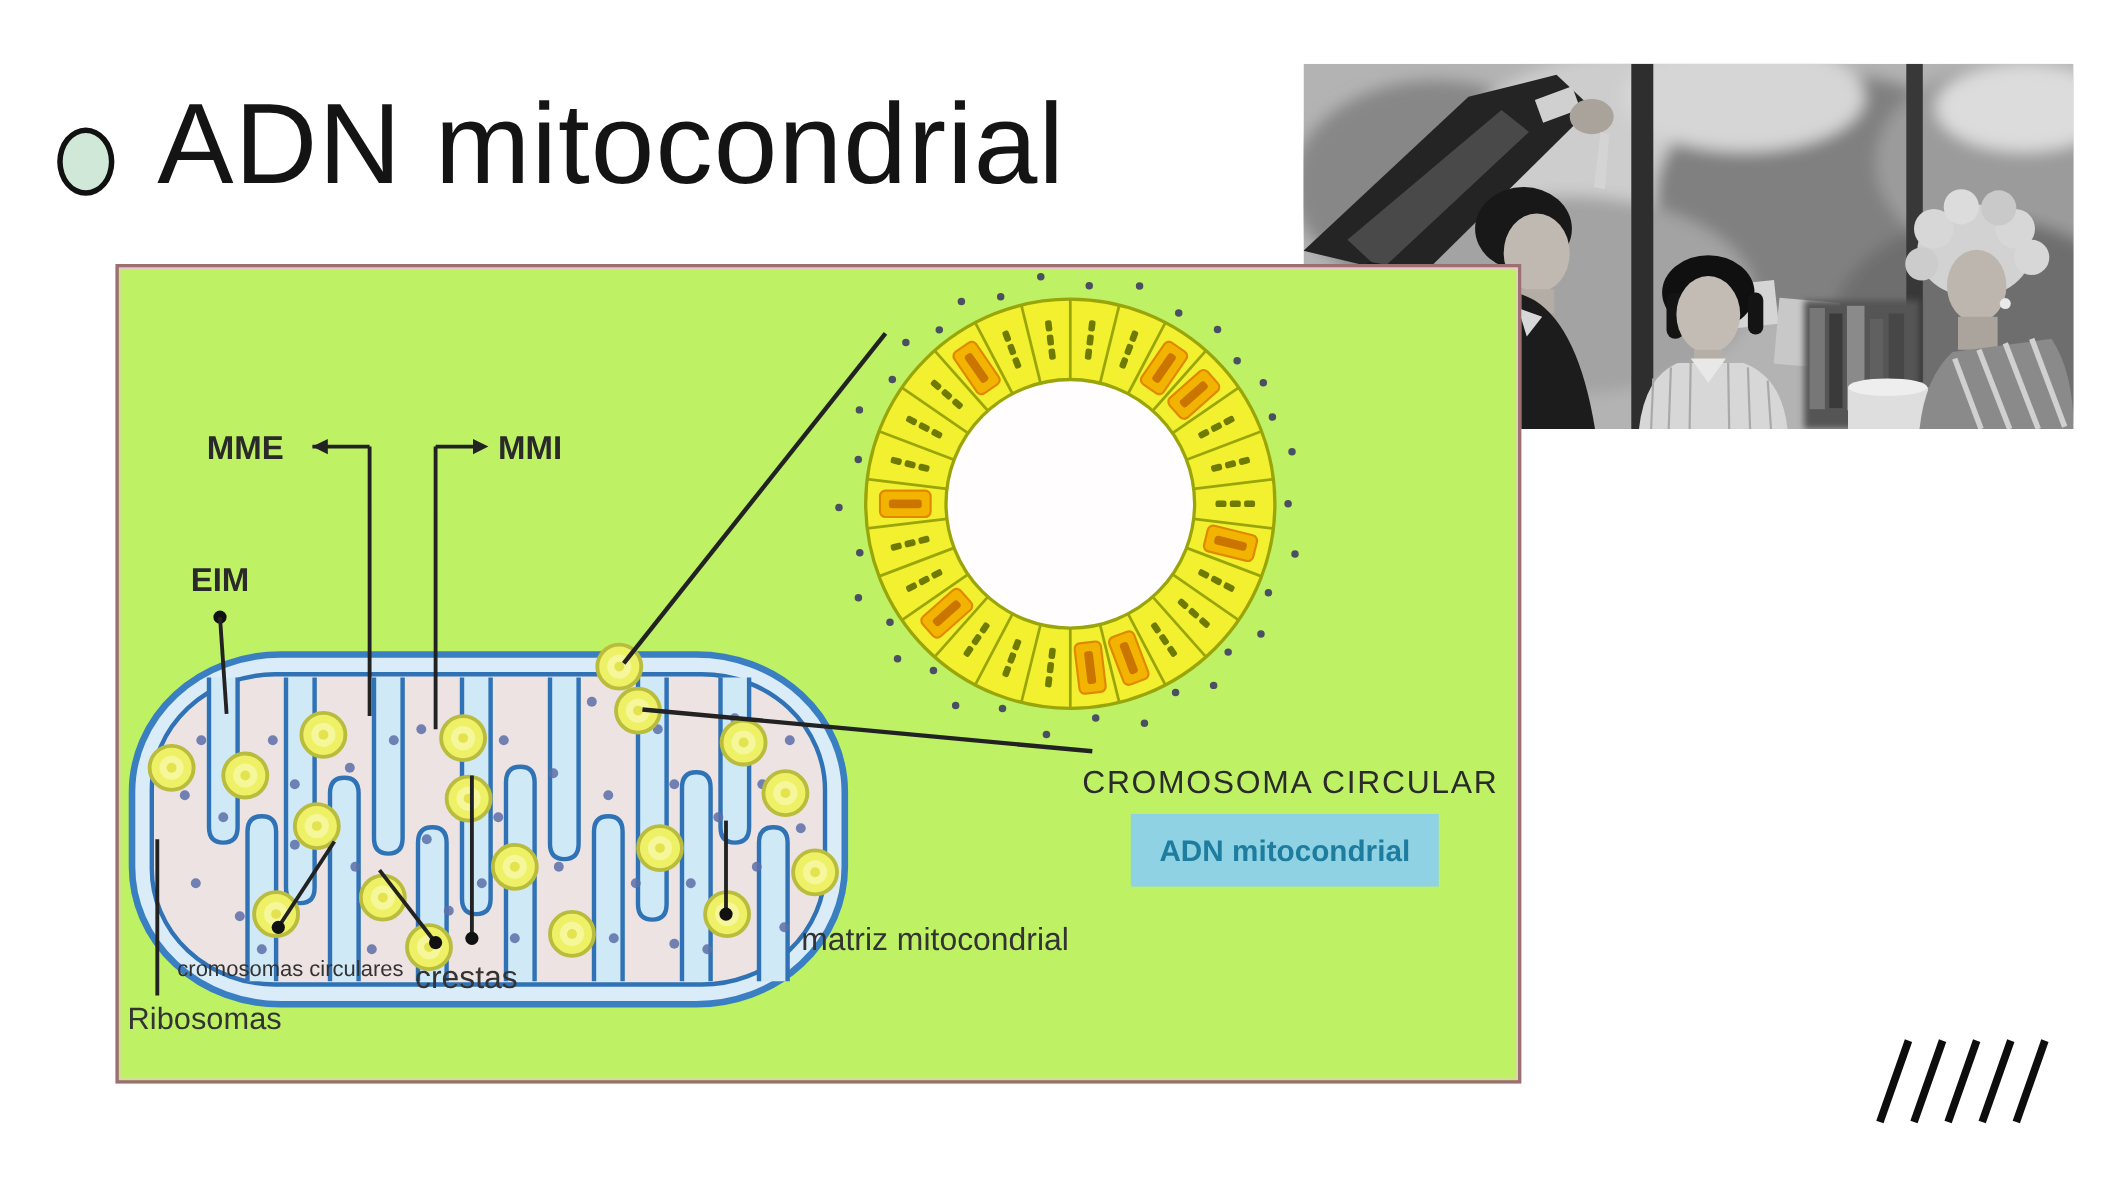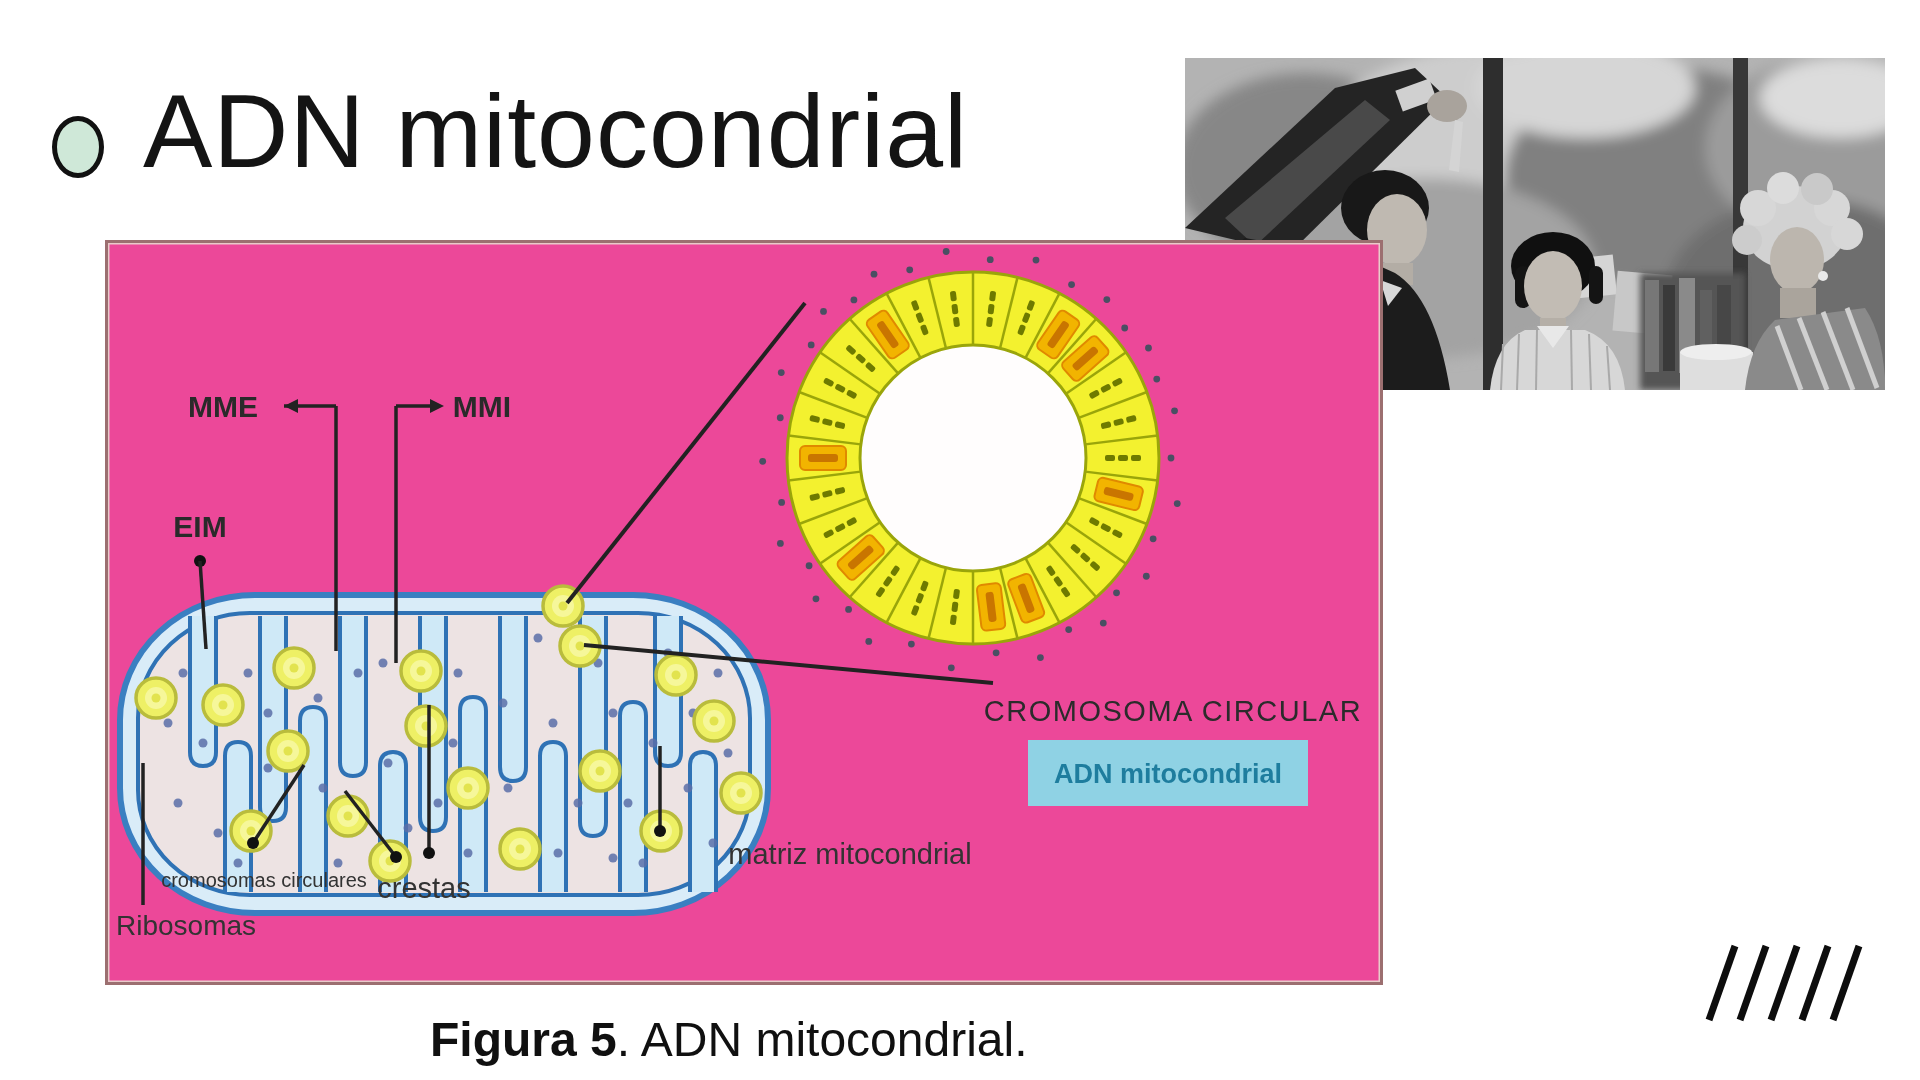--- a/index.html
+++ b/index.html
@@ -20,21 +20,21 @@
   
   .photo-caption{
     position:absolute;right:10px;top:10px;font-size:31px;color:#1c1c1c;letter-spacing:.3px;
   }
   .photo{position:absolute;left:1185px;top:58px;width:700px;height:332px;}
   .photo svg{display:block;width:100%;height:100%;}
   
   .figure-box{
     position:absolute;left:105px;top:240px;width:1278px;height:745px;margin:0;
     border:3px solid #9c6f70;box-shadow:inset 0 0 0 1.5px #e9caca;
-    background:#ec4899;box-sizing:border-box;
+    background:#bef264;box-sizing:border-box;
   }
   .figure-box svg{display:block;width:100%;height:100%;}
   .figure-caption{
     position:absolute;left:430px;top:1012px;font-size:48px;color:#101010;
   }
   .figure-caption b{font-weight:700;}
   
   .slashes{position:absolute;left:1705px;top:940px;width:190px;height:85px;}
   
   .outer-membrane{fill:#d9ecf8;stroke:var(--membrane-blue,#3a7fc1);stroke-width:6;}
@@ -469,23 +469,20 @@
       </g>
 
       <text class="cromo-label" x="1065" y="478" font-size="29" text-anchor="middle">CROMOSOMA CIRCULAR</text>
       <g>
         <rect class="adn-box-rect" x="920" y="497" width="280" height="66"></rect>
         <text class="adn-box-text" x="1060" y="540" font-size="27" text-anchor="middle">ADN mitocondrial</text>
       </g>
     </svg>
   </figure>
 
-  <div class="figure-caption">
-    <b>Figura 5</b><span>. ADN mitocondrial.</span>
-  </div>
 
   <svg class="slashes" viewBox="0 0 190 85">
     <g id="slashes">
         <line class="slash-line" x1="30" y1="6" x2="4" y2="80"></line>
         <line class="slash-line" x1="61" y1="6" x2="35" y2="80"></line>
         <line class="slash-line" x1="92" y1="6" x2="66" y2="80"></line>
         <line class="slash-line" x1="123" y1="6" x2="97" y2="80"></line>
         <line class="slash-line" x1="154" y1="6" x2="128" y2="80"></line>
       </g>
   </svg>

